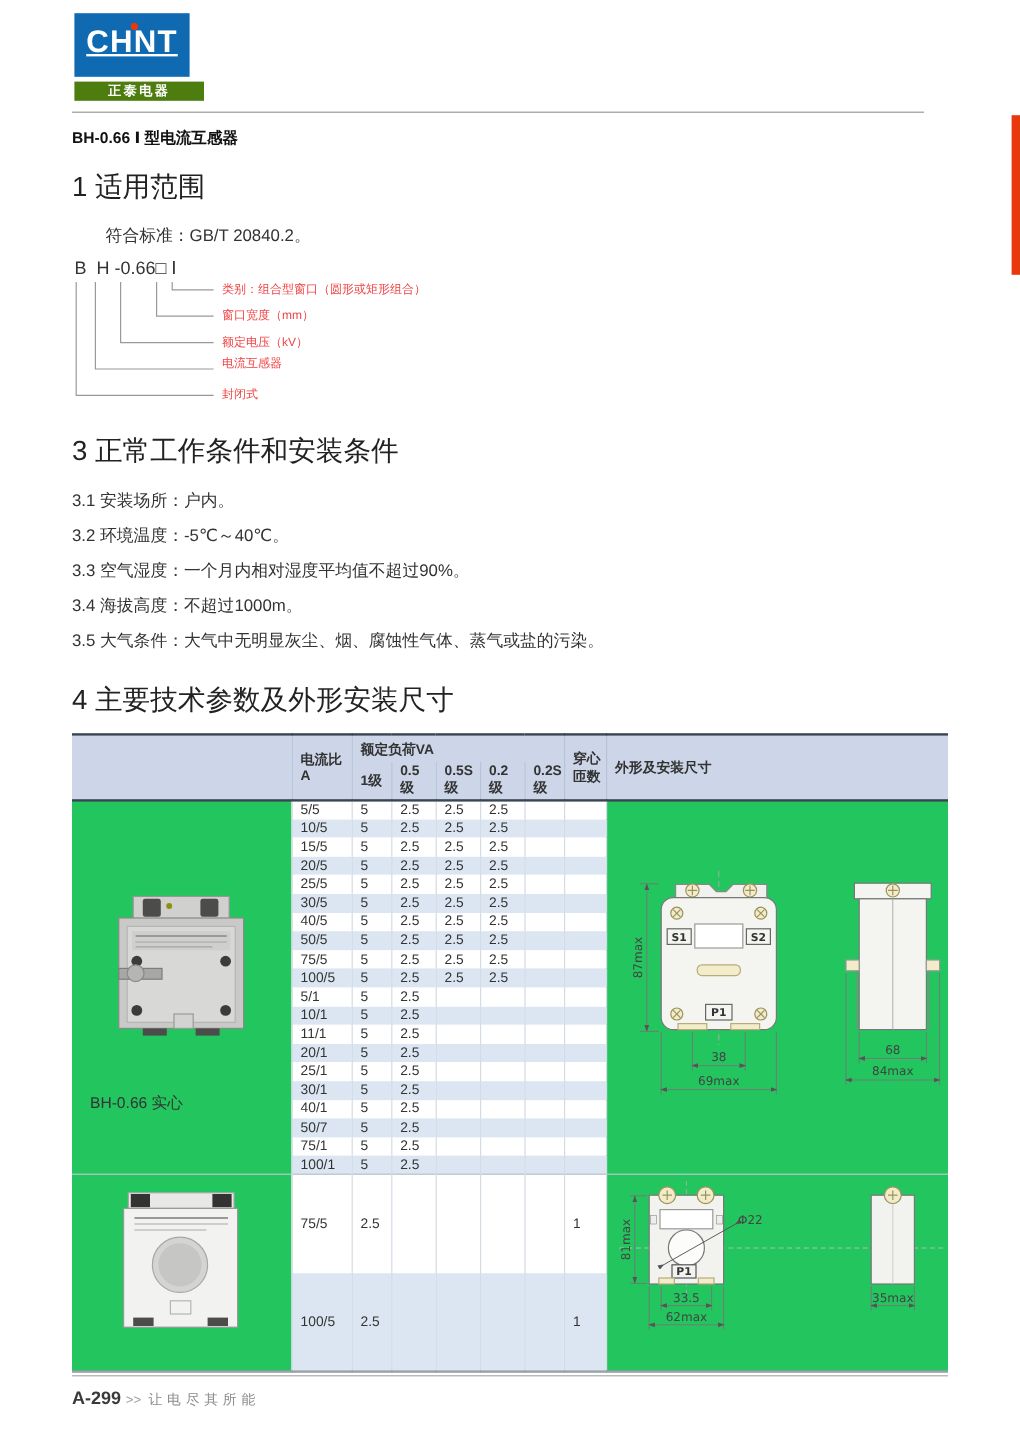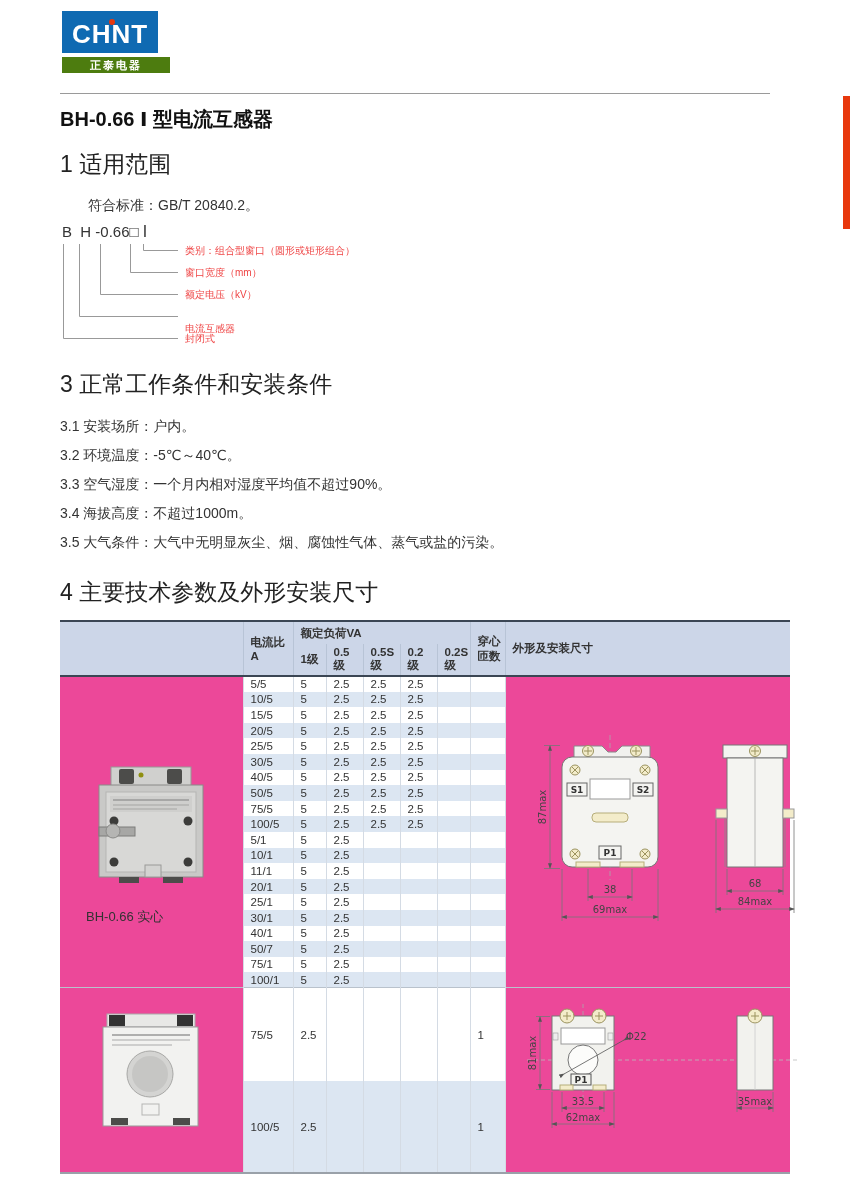--- a/index.html
+++ b/index.html
@@ -1,31 +1,31 @@
 <!DOCTYPE html>
 <html><head>
 <meta charset="utf-8">
 <style>
   * { margin:0; padding:0; box-sizing:border-box; }
   body { background:#fff; font-family:"Liberation Sans","DejaVu Sans",sans-serif; color:#333; }
   .page { position:relative; width:850px; height:1201px; background:#fff; overflow:hidden; }
 
   
   .brand { position:absolute; left:62px; top:11px; width:108px; }
-  .logo-box { width:96px; height:42px; background:#0f6ab2; color:#fff; font-weight:bold;
-              font-size:26px; text-align:center; line-height:47px; letter-spacing:1px; position:relative; }
+  .logo-box { width:96px; height:53px; background:#0f6ab2; color:#fff; font-weight:bold;
+              font-size:26px; text-align:center; line-height:47px; letter-spacing:1px; position:relative;text-decoration:underline; }
   .logo-dot { position:absolute; width:6px; height:6px; border-radius:50%; background:#e8380d; left:47px; top:8px; }
   .logo-sub { margin-top:4px; width:108px; height:16px; background:#4d7c0f; color:#fff;
               font-size:11px; font-weight:bold; text-align:center; line-height:16px; letter-spacing:2px; }
   .header-rule { position:absolute; left:60px; top:93px; width:710px; height:1px; background:#9a9a9a; }
   .red-tab { position:absolute; left:843px; top:96px; width:7px; height:133px; background:#e8380d; }
 
   
   .main { position:absolute; left:60px; top:106px; width:730px; }
-  .doc-title { font-size:20px; font-weight:bold; color:#111; margin-bottom:16px; }
+  .doc-title { font-size:13px; font-weight:bold; color:#111; margin-bottom:16px; }
   .sec-h { font-size:23px; color:#222; font-weight:normal; margin:16px 0 12px 0; }
   .para { font-size:14px; line-height:27px; text-indent:2em; color:#333; }
   .para2 { font-size:14px; line-height:27px; text-indent:2em; color:#333; margin-top:2px; }
 
   
   .model-diagram { position:relative; height:130px; margin:4px 0 6px 0; }
   .model-code { position:absolute; left:2px; top:0; font-size:15px; color:#333; white-space:pre; }
   .model-lines { position:absolute; left:0; top:0; }
   .legend-label { position:absolute; left:125px; font-size:10px; color:#ef4444; line-height:16px; }
 
@@ -41,21 +41,21 @@
   table.spec col.c5 { width:33px; } table.spec col.c-turn { width:35px; }
   table.spec col.c-draw { width:285px; }
   table.spec thead th { background:#ccd6e8; font-size:11.5px; font-weight:bold; color:#333;
                         text-align:left; padding:2px 2px 2px 7px; height:23px;
                         border-right:1px solid #b8c4d6; vertical-align:middle; }
   table.spec thead { border-bottom:2px solid #3b4654; }
   table.spec thead th.no-r { border-right:none; }
   table.spec td { font-size:11.5px; color:#333; padding:0 0 0 7px; height:15.6px;
                   border-right:1px solid #d4dbe4; vertical-align:middle; background:#fff; }
   table.spec td.alt { background:#dce6f2; }
-  table.spec td.imgcell, table.spec td.drawcell { background:#ec4899; padding:16px; }
+  table.spec td.imgcell, table.spec td.drawcell { background:#22c55e; padding:5px; }
   table.spec td.drawcell { border-right:none; text-align:center; }
   #g2 tr:first-child td { border-top:1px solid #b9c2cc; }
   #g2 td { height:80px; }
   .imgwrap { display:flex; flex-direction:column; height:100%; }
   .imgwrap .photo { align-self:center; }
   .prod-label { margin-top:auto; padding:0 0 45px 10px; font-size:13px; color:#333; }
   #g1 .imgwrap .photo { margin-top:72px; }
   #g2 .imgwrap .photo { margin-top:8px; }
 
   svg text { font-family:"DejaVu Sans","Liberation Sans",sans-serif; fill:#444; }
@@ -97,21 +97,21 @@
           <polyline points="83.5,21 83.5,27.5 118,27.5"></polyline>
           <polyline points="70.5,21 70.5,49.5 118,49.5"></polyline>
           <polyline points="40.5,21 40.5,71.5 118,71.5"></polyline>
           <polyline points="19.5,21 19.5,93.5 118,93.5"></polyline>
           <polyline points="3.5,21 3.5,115.5 118,115.5"></polyline>
         </g>
       </svg>
       <span class="legend-label" style="top:20px;">类别：组合型窗口（圆形或矩形组合）</span>
       <span class="legend-label" style="top:42px;">窗口宽度（mm）</span>
       <span class="legend-label" style="top:64px;">额定电压（kV）</span>
-      <span class="legend-label" style="top:98px;">电流互感器</span>
+      <span class="legend-label" style="top:82px;">电流互感器</span>
       <span class="legend-label" style="top:108px;">封闭式</span>
     </div>
 
     <div class="sec-h">3 正常工作条件和安装条件</div>
     <ul class="cond-list">
       <li>3.1 安装场所：户内。</li>
       <li>3.2 环境温度：-5℃～40℃。</li>
       <li>3.3 空气湿度：一个月内相对湿度平均值不超过90%。</li>
       <li>3.4 海拔高度：不超过1000m。</li>
       <li>3.5 大气条件：大气中无明显灰尘、烟、腐蚀性气体、蒸气或盐的污染。</li>
@@ -538,13 +538,16 @@
             <td class="alt"></td>
             <td class="alt"></td>
             <td class="alt"></td>
             <td class="alt"></td>
             <td class="alt">1</td>
           </tr>
         </tbody>
     </table>
   </div>
 
+  <div class="footer">
+    <span class="pno">A-299</span><span class="arr">&gt;&gt;</span><span class="slogan">让电尽其所能</span>
+  </div>
 </div>
 
 </body></html>

